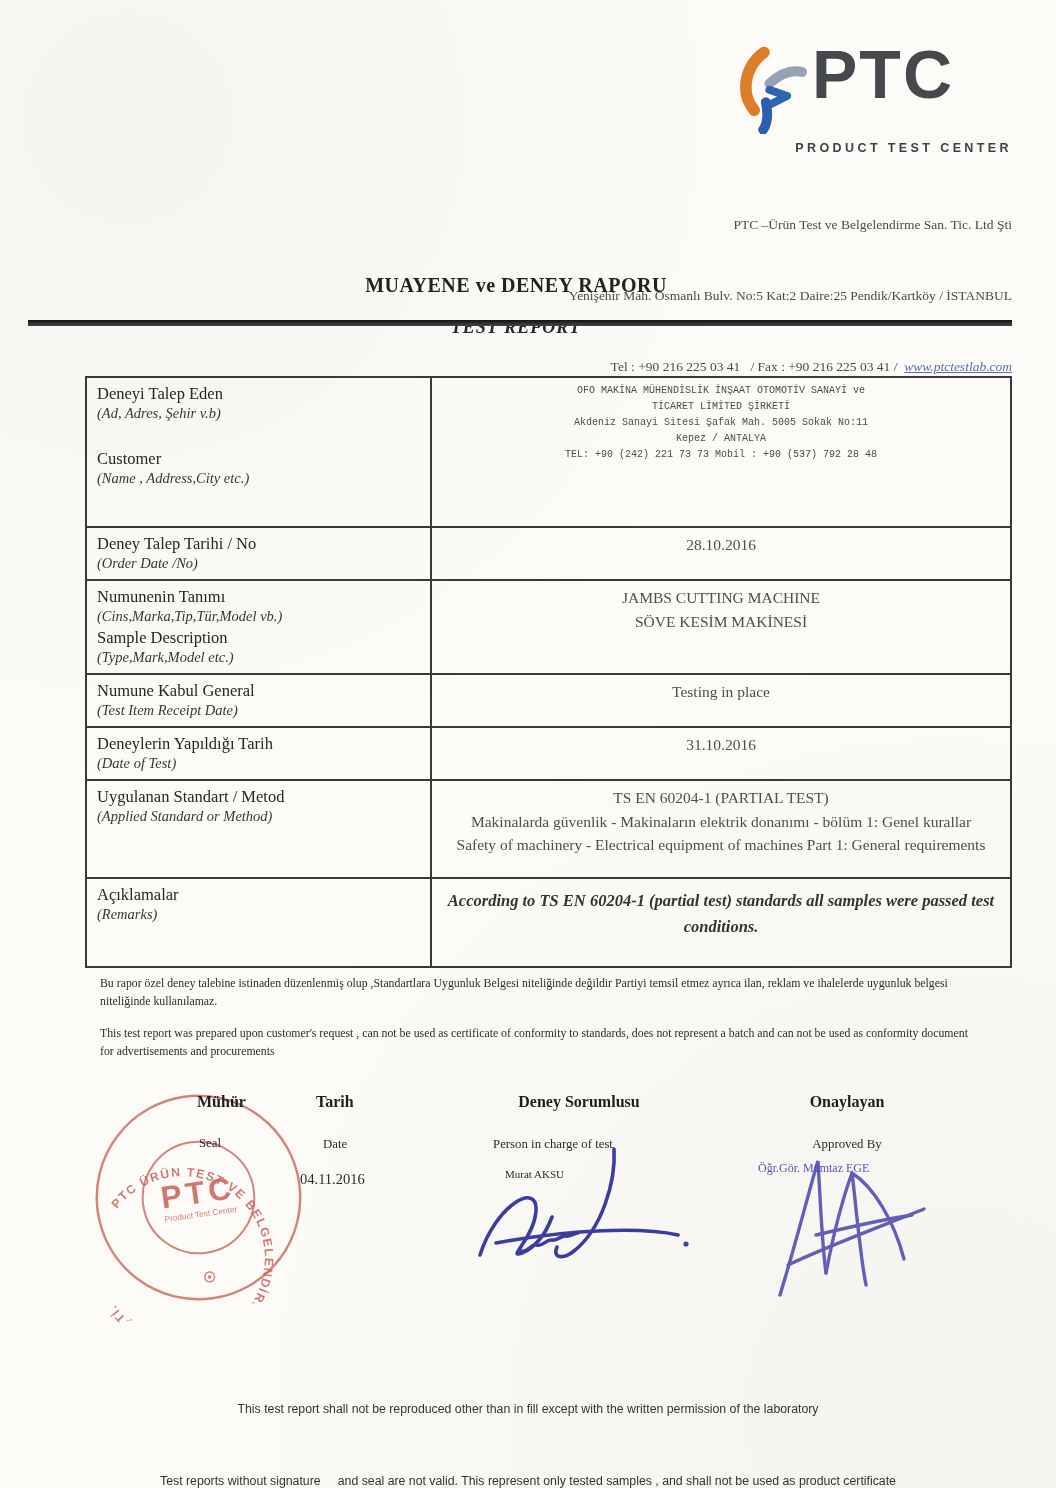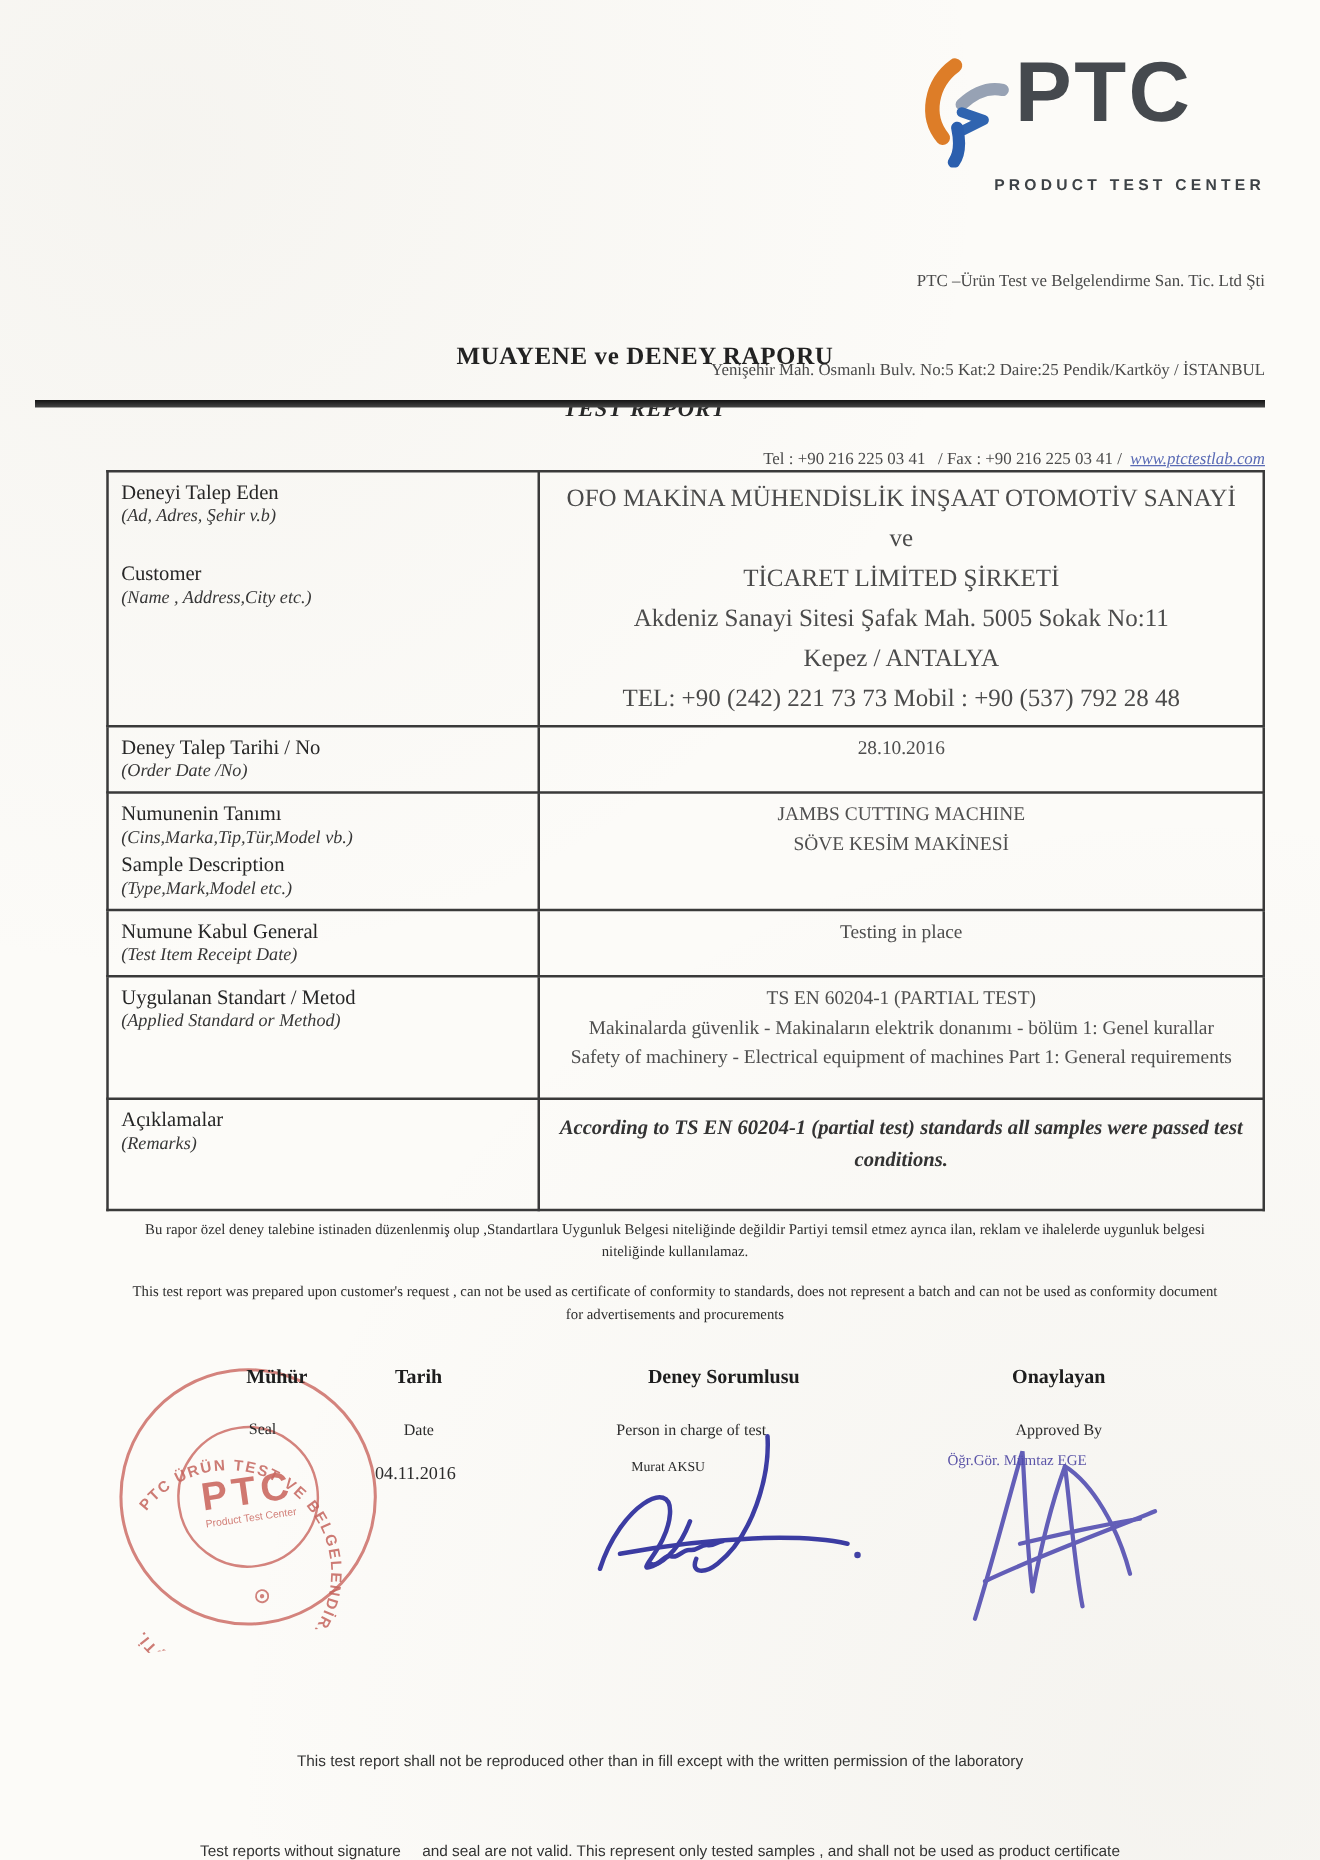--- a/index.html
+++ b/index.html
@@ -29,25 +29,25 @@
   .rule { position:absolute; top:320px; left:28px; width:984px; height:6px;
           background:linear-gradient(#141414,#454545); }
   
   table.report { position:absolute; top:376px; left:85px; width:925px;
                  border-collapse:collapse; table-layout:fixed; }
   table.report td { border:2px solid #3a3a3a; vertical-align:top; padding:5px 10px; }
   .lc .b { font-weight:normal; font-size:16.5px; color:#262626; line-height:1.3; }
   .lc .i { font-style:italic; font-size:14.5px; color:#373737; line-height:1.35; }
   .lc .gap { height:24px; }
   .vc { text-align:center; font-size:15.5px; color:#4e4e4e; line-height:1.52; }
-  .vc.company { font-size:20px; color:#4b4b4b; line-height:1.6; }
+  .vc.company { font-size:10px; color:#4b4b4b; line-height:1.6;font-family:Liberation Mono, monospace; }
   .vc .remark { font-weight:bold; font-style:italic; font-size:16.5px; color:#333;
                 line-height:1.6; padding-top:4px; }
   
-  .disc { position:absolute; left:100px; width:880px; text-align:center;
+  .disc { position:absolute; left:100px; width:880px; text-align:left;
           font-size:11.8px; line-height:1.55; color:#2c2c2c; }
   .disc-tr { top:962px; }
   .disc-en { top:1012px; }
   
   .sig { position:absolute; top:1085px; left:0; width:1056px; height:250px; }
   .stamp { position:absolute; left:86px; top:0; transform:rotate(-8deg); opacity:0.85; }
   .sig-label { position:absolute; font-weight:bold; font-size:16px; color:#1d1d1d; }
   .sig-sub   { position:absolute; font-size:12.8px; color:#2b2b2b; }
   .sig-val   { position:absolute; font-size:14.5px; color:#2b2b2b; }
   .center190 { width:190px; text-align:center; }
@@ -132,20 +132,29 @@
           <div>SÖVE KESİM MAKİNESİ</div>
         </td>
       </tr>
       <tr style="height:43px">
         <td class="lc">
           <div class="b">Numune Kabul General</div>
           <div class="i">(Test Item Receipt Date)</div>
         </td>
         <td class="vc">
           <div>Testing in place</div>
+        </td>
+      </tr>
+      <tr style="height:42px">
+        <td class="lc">
+          <div class="b">Deneylerin Yapıldığı Tarih</div>
+          <div class="i">(Date of Test)</div>
+        </td>
+        <td class="vc">
+          <div>31.10.2016</div>
         </td>
       </tr>
       <tr style="height:98px">
         <td class="lc">
           <div class="b">Uygulanan Standart / Metod</div>
           <div class="i">(Applied Standard or Method)</div>
         </td>
         <td class="vc">
           <div>TS EN 60204-1 (PARTIAL TEST)</div>
           <div>Makinalarda güvenlik - Makinaların elektrik donanımı - bölüm 1: Genel kurallar</div>

